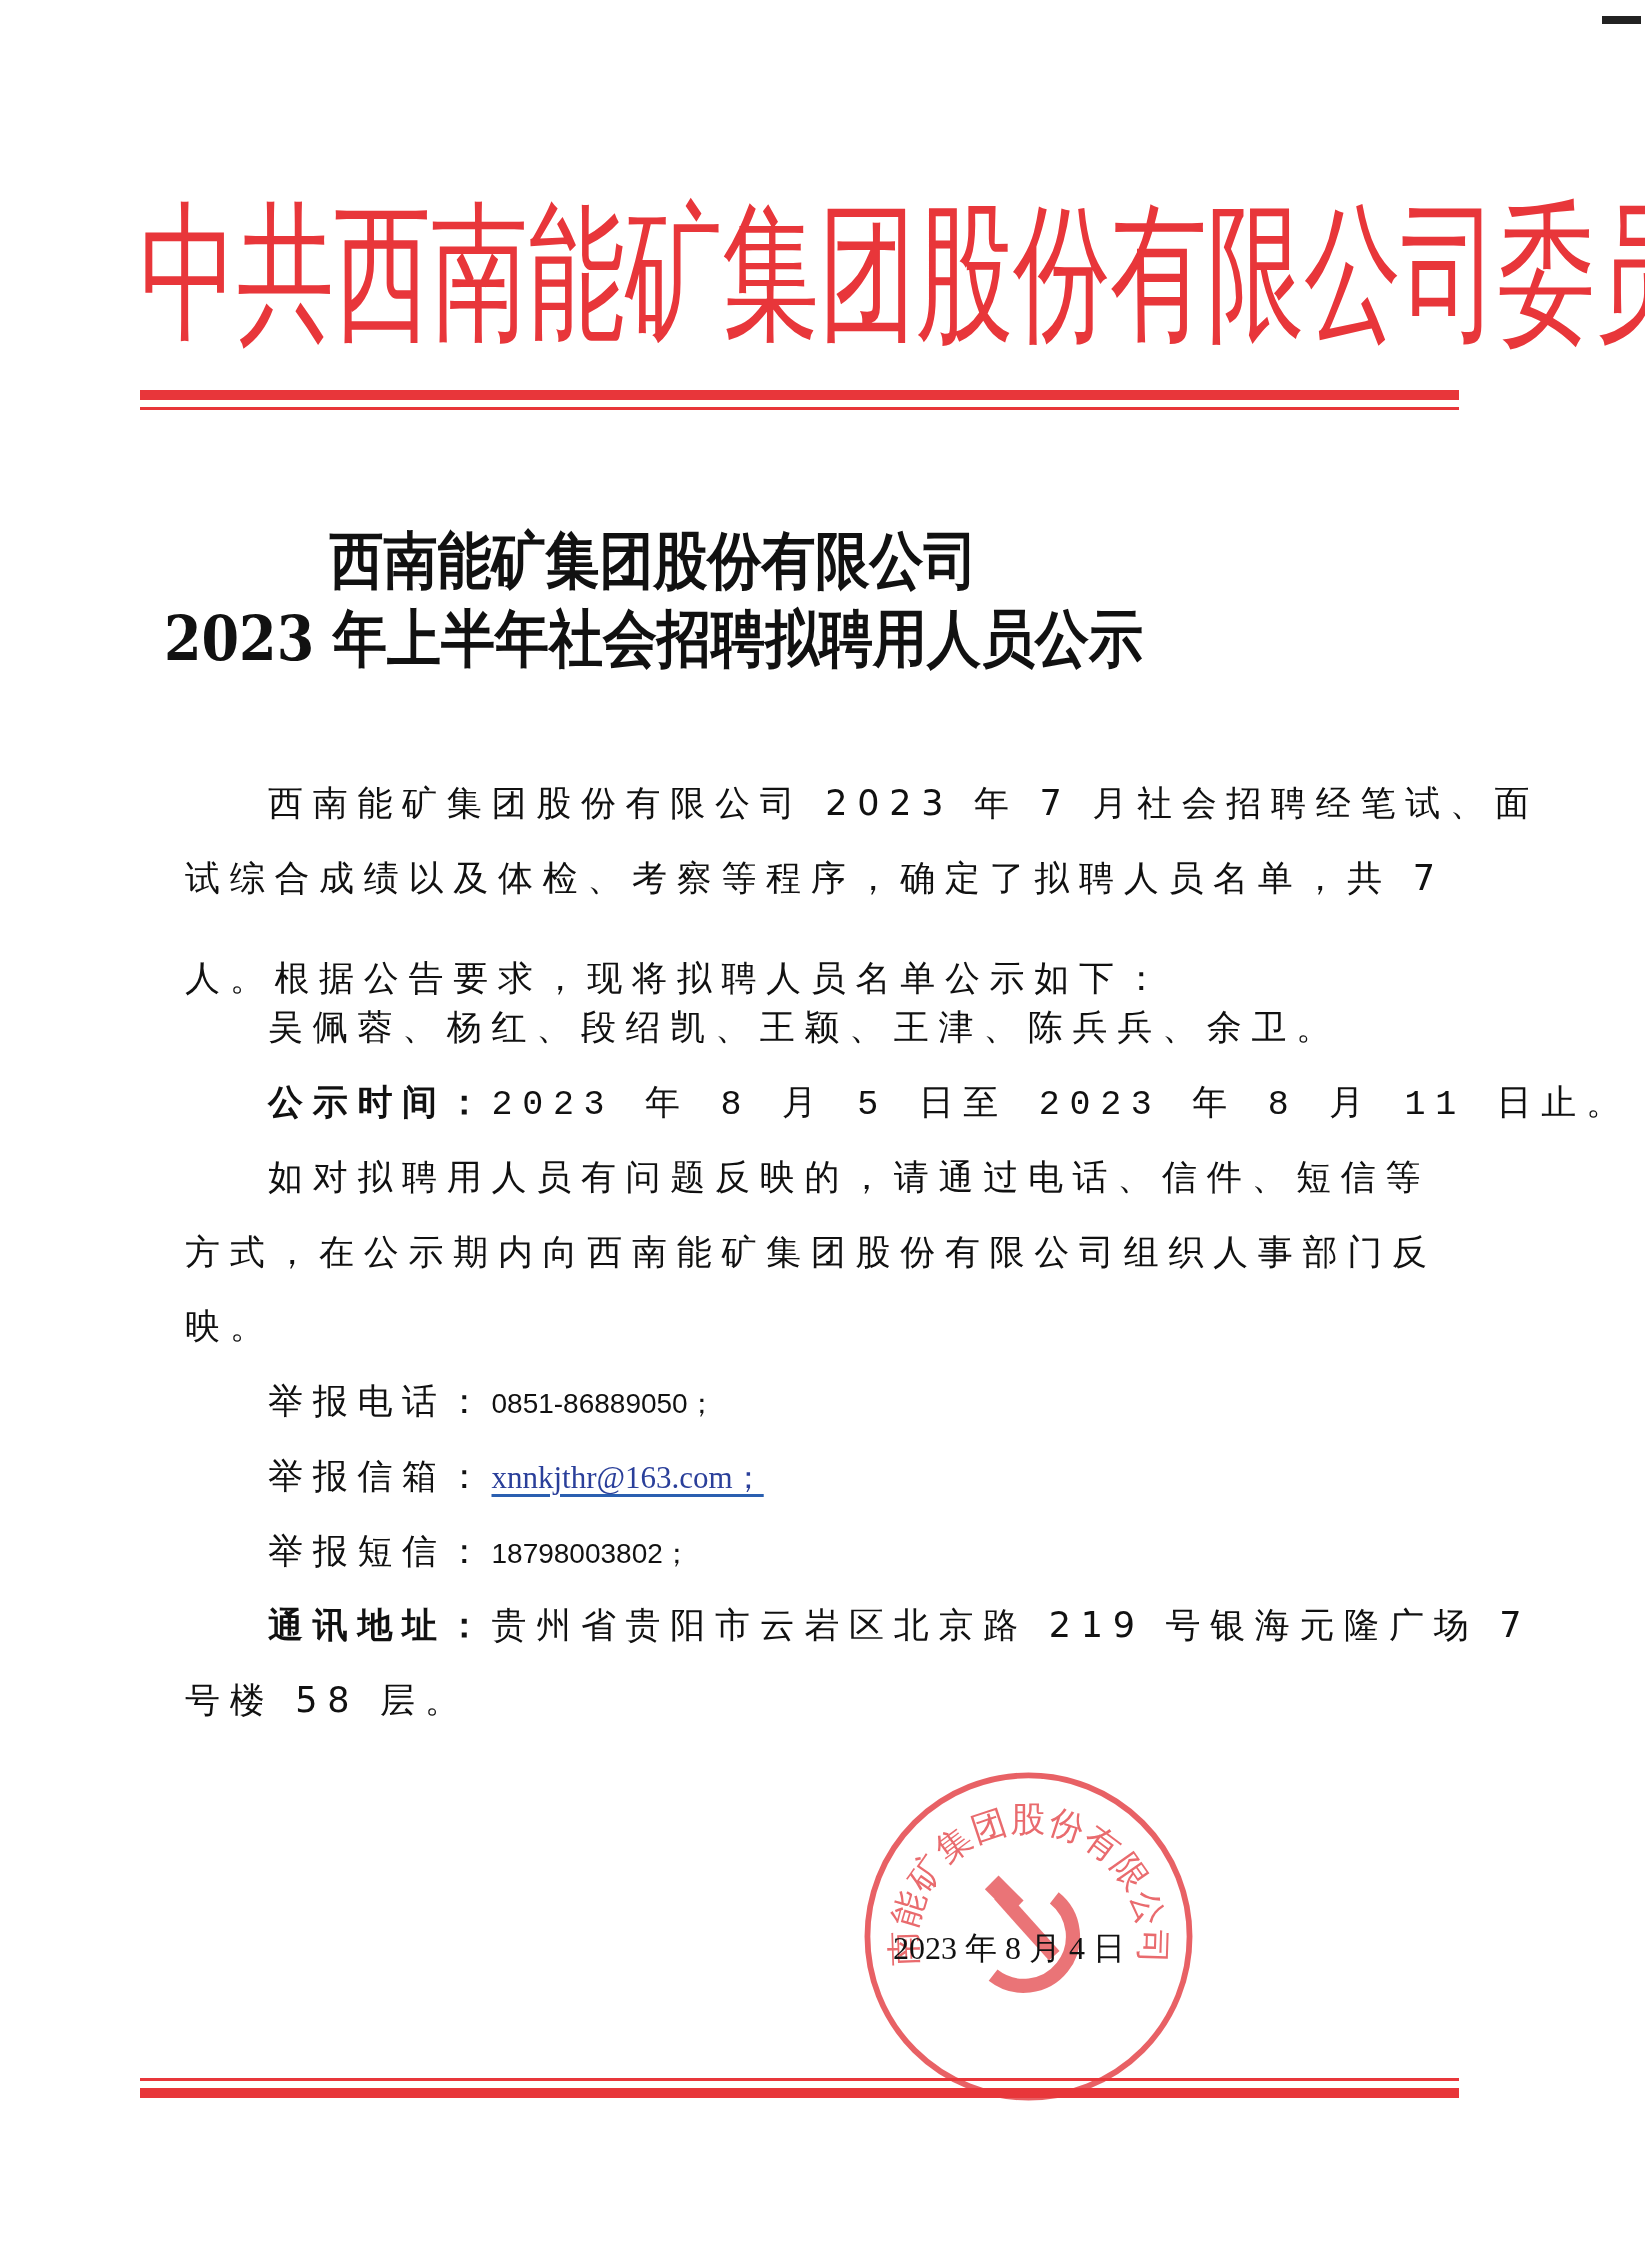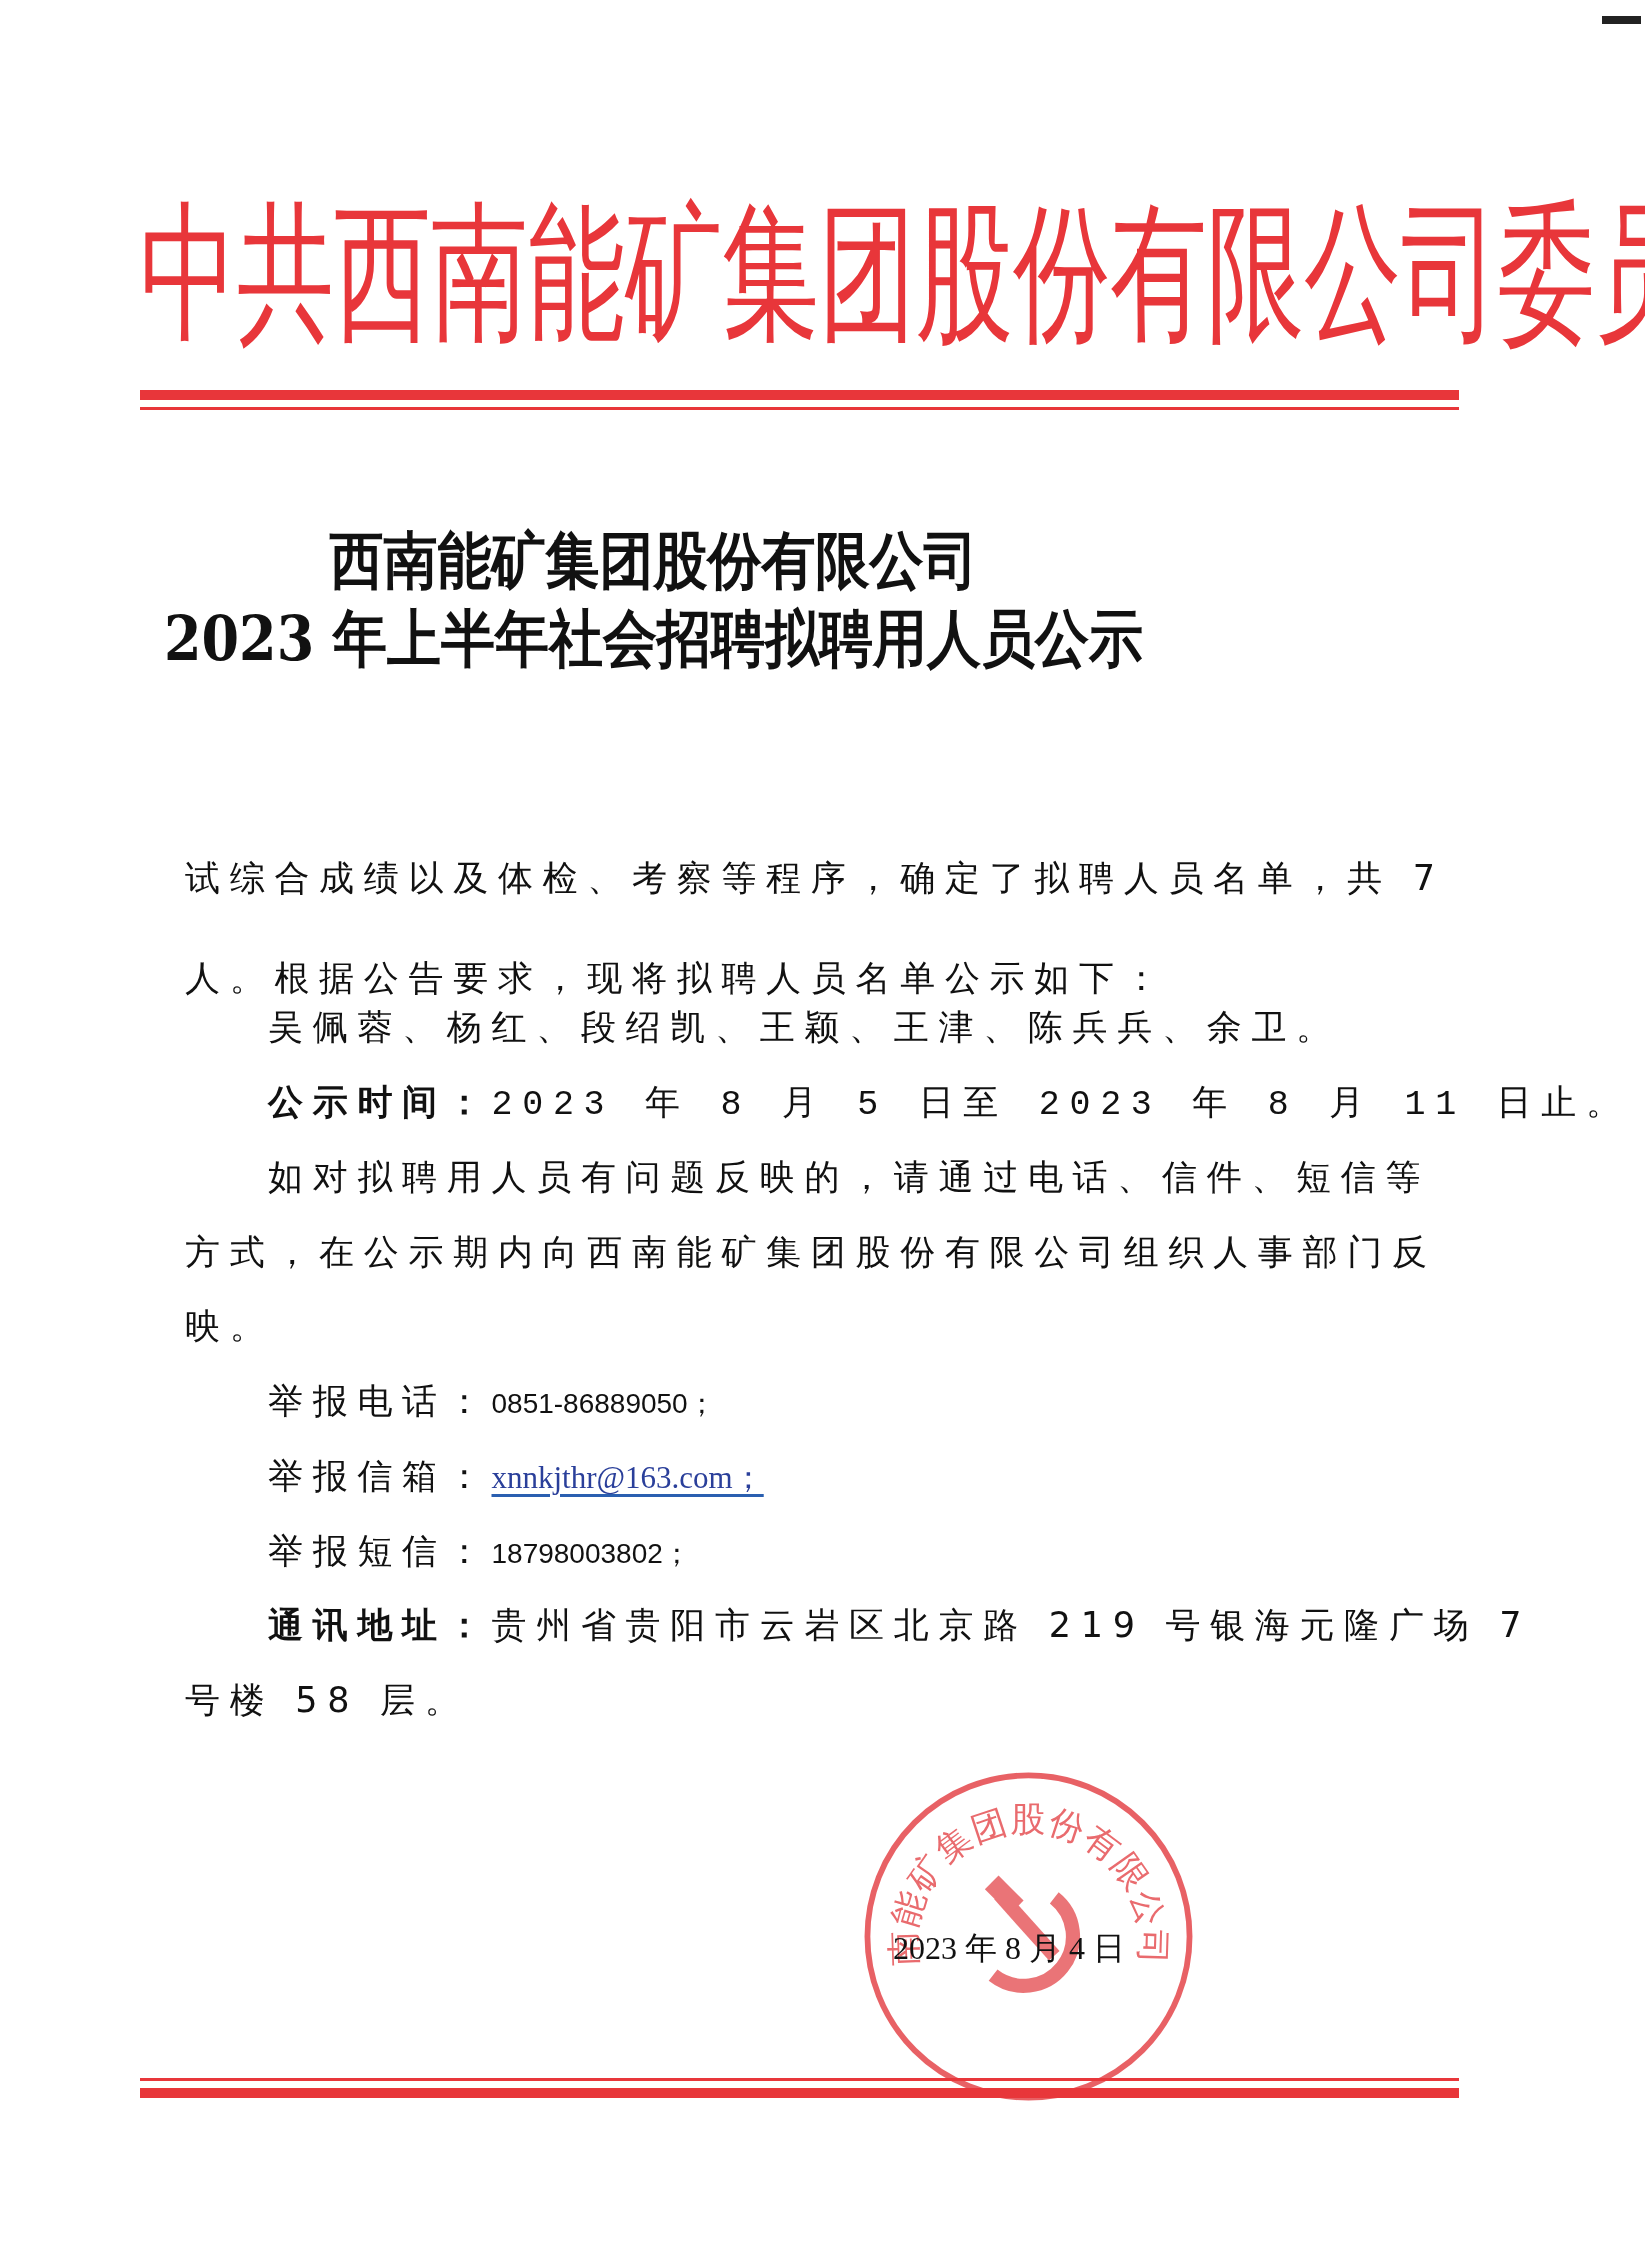--- a/index.html
+++ b/index.html
@@ -63,20 +63,21 @@
   <div class="rule thick" style="top:390px;"></div>
   <div class="rule thin" style="top:407px;"></div>
 
   <div class="title" style="top:525px;">
     <span class="inner">西南能矿集团股份有限公司</span>
   </div>
   <div class="title" style="top:603px;">
     <span class="inner">2023 年上半年社会招聘拟聘用人员公示</span>
   </div>
 
+  <div class="line indent" style="top:780px;">西南能矿集团股份有限公司 2023 年 7 月社会招聘经笔试、面</div>
   <div class="line" style="top:855px;">试综合成绩以及体检、考察等程序，确定了拟聘人员名单，共 7</div>
   <div class="line" style="top:930px;margin-top:25px;">人。根据公告要求，现将拟聘人员名单公示如下：</div>
 
   <div class="line indent" style="top:1004px;">吴佩蓉、杨红、段绍凯、王颖、王津、陈兵兵、余卫。</div>
 
   <div class="line indent" style="top:1079px;font-family:Liberation Mono, monospace;">
     <span class="label-bold">公示时间：</span><span>2023 年 8 月 5 日至 2023 年 8 月 11 日止。</span>
   </div>
 
   <div class="line indent" style="top:1154px;">如对拟聘用人员有问题反映的，请通过电话、信件、短信等</div>

